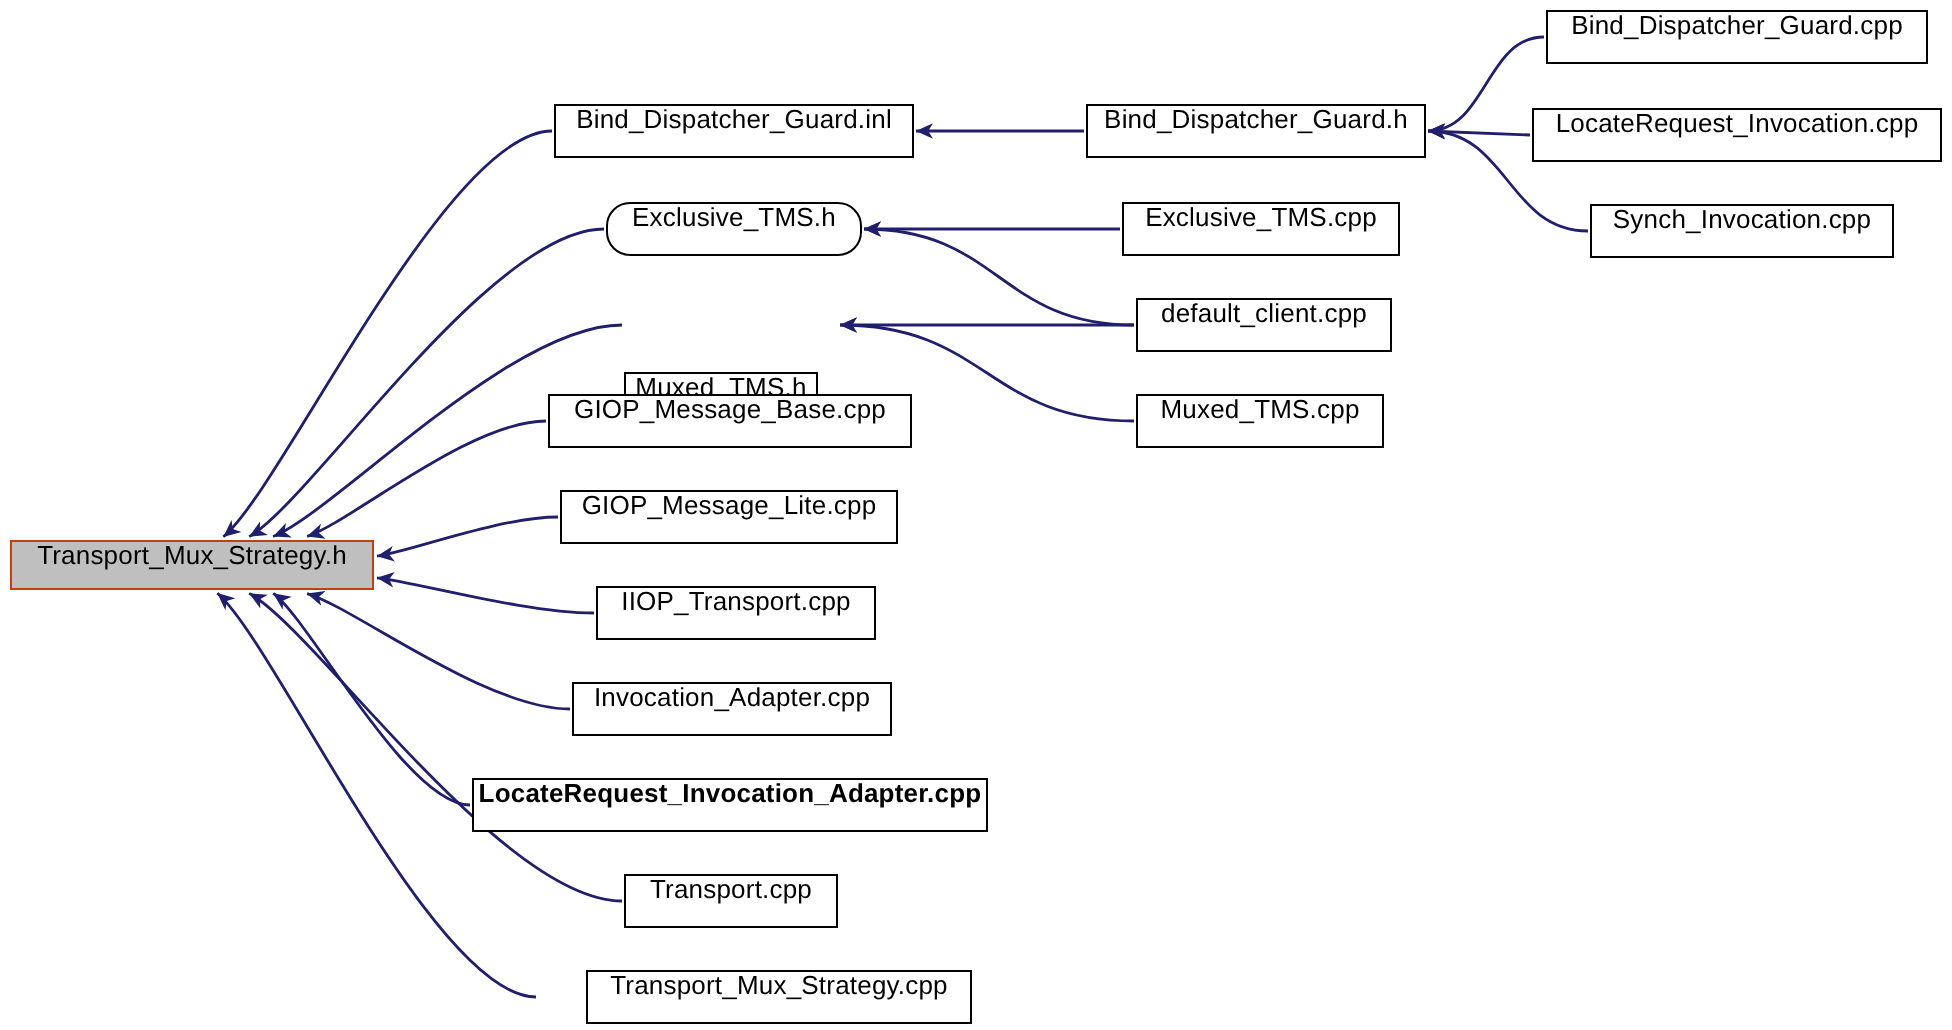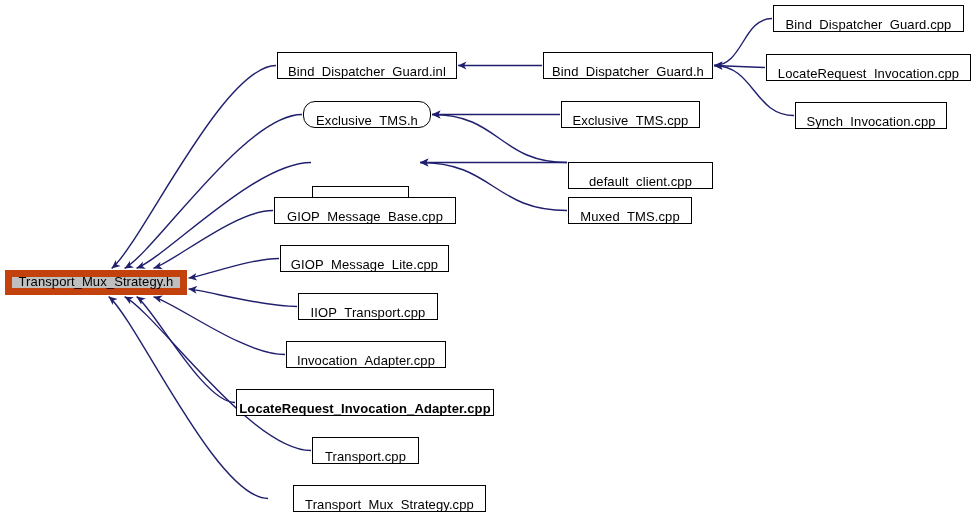--- a/index.html
+++ b/index.html
@@ -24,29 +24,29 @@
   }
   .graph-node {
     position: absolute;
     box-sizing: border-box;
     border: 1px solid #000000;
     background: #ffffff;
     color: #000000;
     font-size: 13px;
     line-height: 1;
     display: flex;
-    align-items: flex-end;
+    align-items: flex-start;
     justify-content: center;
     white-space: nowrap;
     letter-spacing: 0.1px;
     z-index: 5;
   }
   .graph-node.current {
     background: #bfbfbf;
-    border: 7px solid #c2410c;
+    border: 1px solid #c2410c;
   }
   .node-label {
     pointer-events: none;
   }
 </style>
 </head>
 <body>
 
 <div id="graph-canvas">
 
@@ -99,21 +99,21 @@
       </div>
       <div class="graph-node" style="left: 303px; top: 101px; width: 128px; height: 27px; border-radius: 12px;">
         <span class="node-label">Exclusive_TMS.h</span>
       </div>
       <div class="graph-node" style="left: 561px; top: 101px; width: 139px; height: 27px;">
         <span class="node-label">Exclusive_TMS.cpp</span>
       </div>
       <div class="graph-node" style="left: 312px; top: 149px; width: 97px; height: 27px; margin-top: 37px;">
         <span class="node-label">Muxed_TMS.h</span>
       </div>
-      <div class="graph-node" style="left: 568px; top: 149px; width: 145px; height: 27px; margin-top: 13px;">
+      <div class="graph-node" style="left: 568px; top: 149px; width: 128px; height: 27px;">
         <span class="node-label">default_client.cpp</span>
       </div>
       <div class="graph-node" style="left: 274px; top: 197px; width: 182px; height: 27px;">
         <span class="node-label">GIOP_Message_Base.cpp</span>
       </div>
       <div class="graph-node" style="left: 568px; top: 197px; width: 124px; height: 27px;">
         <span class="node-label">Muxed_TMS.cpp</span>
       </div>
       <div class="graph-node" style="left: 280px; top: 245px; width: 169px; height: 27px;">
         <span class="node-label">GIOP_Message_Lite.cpp</span>

